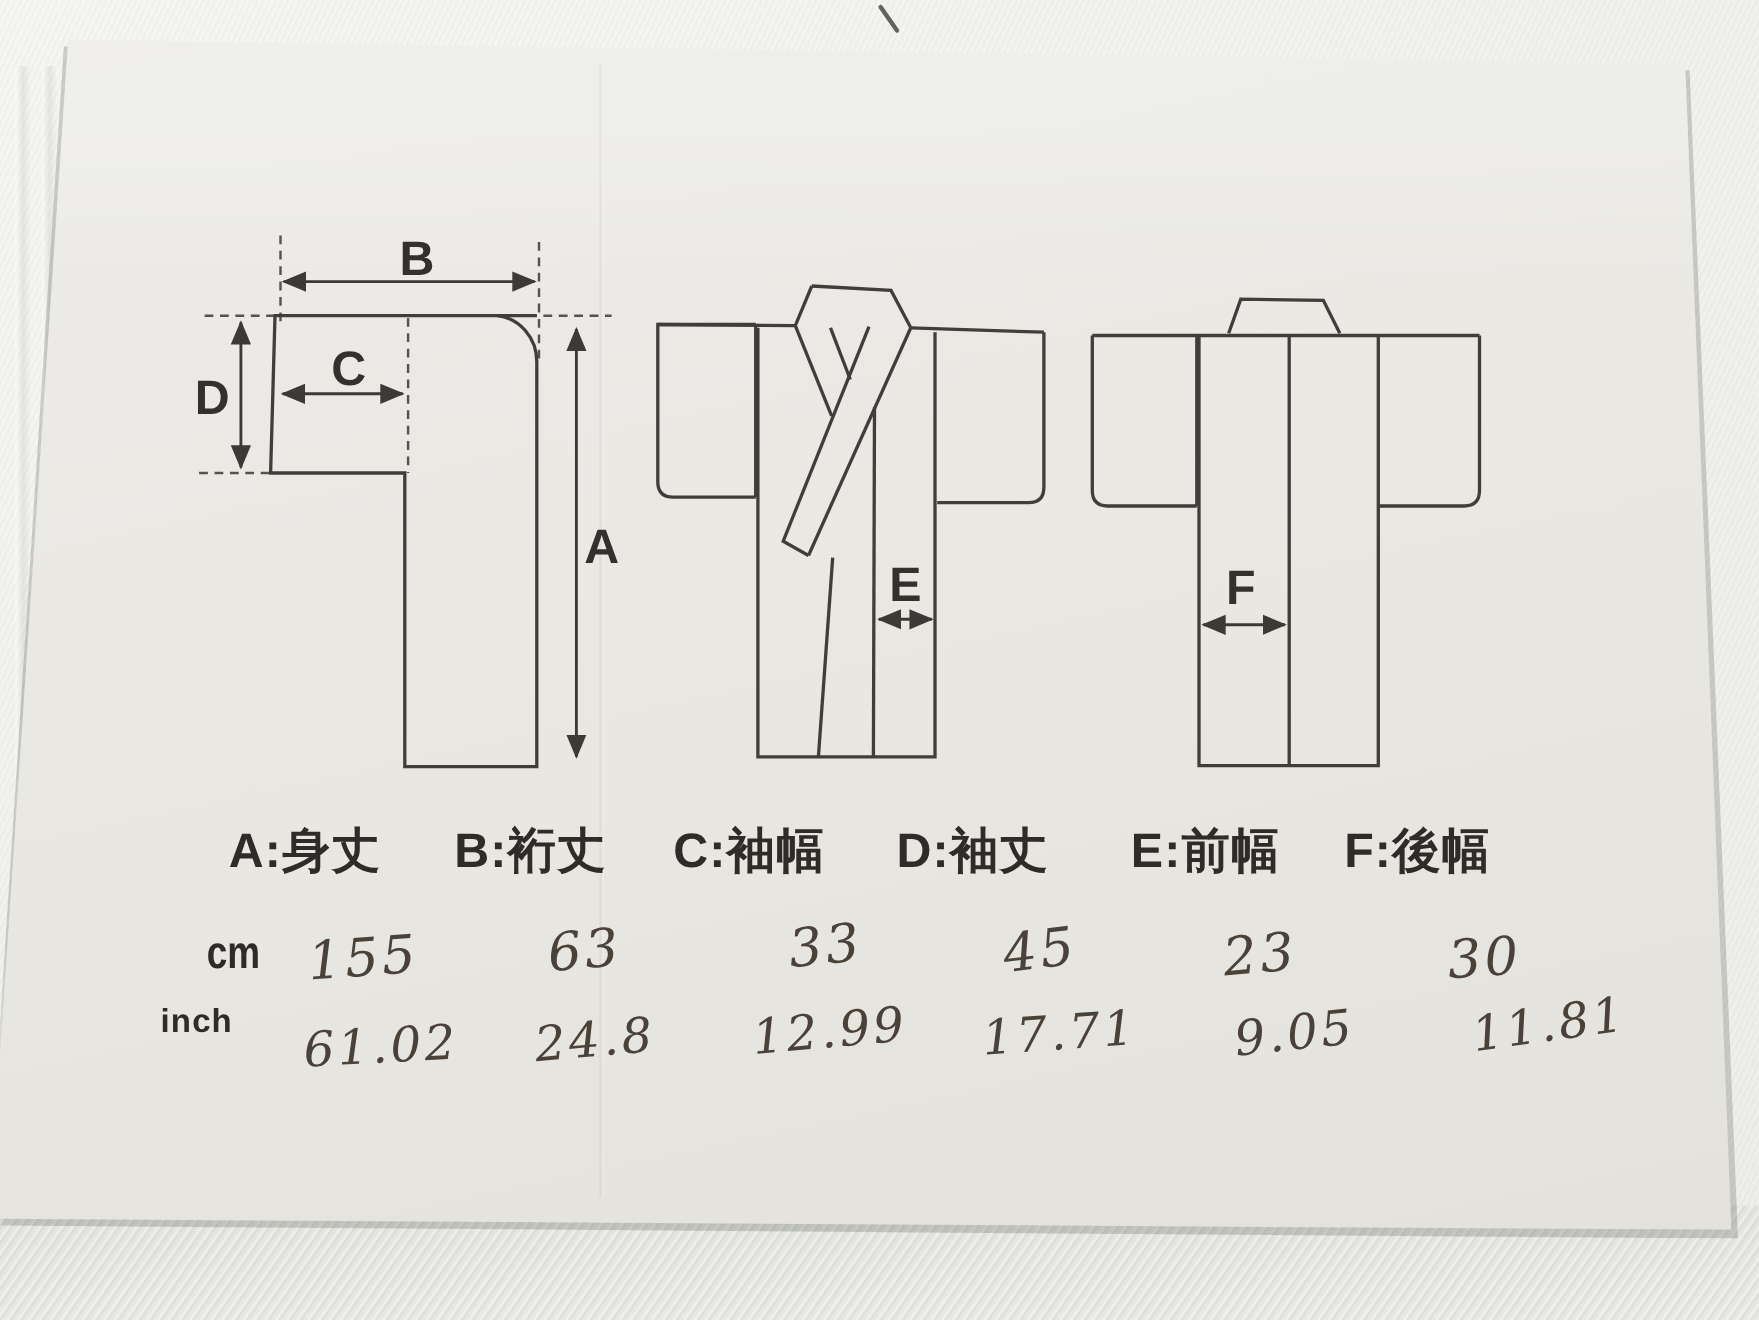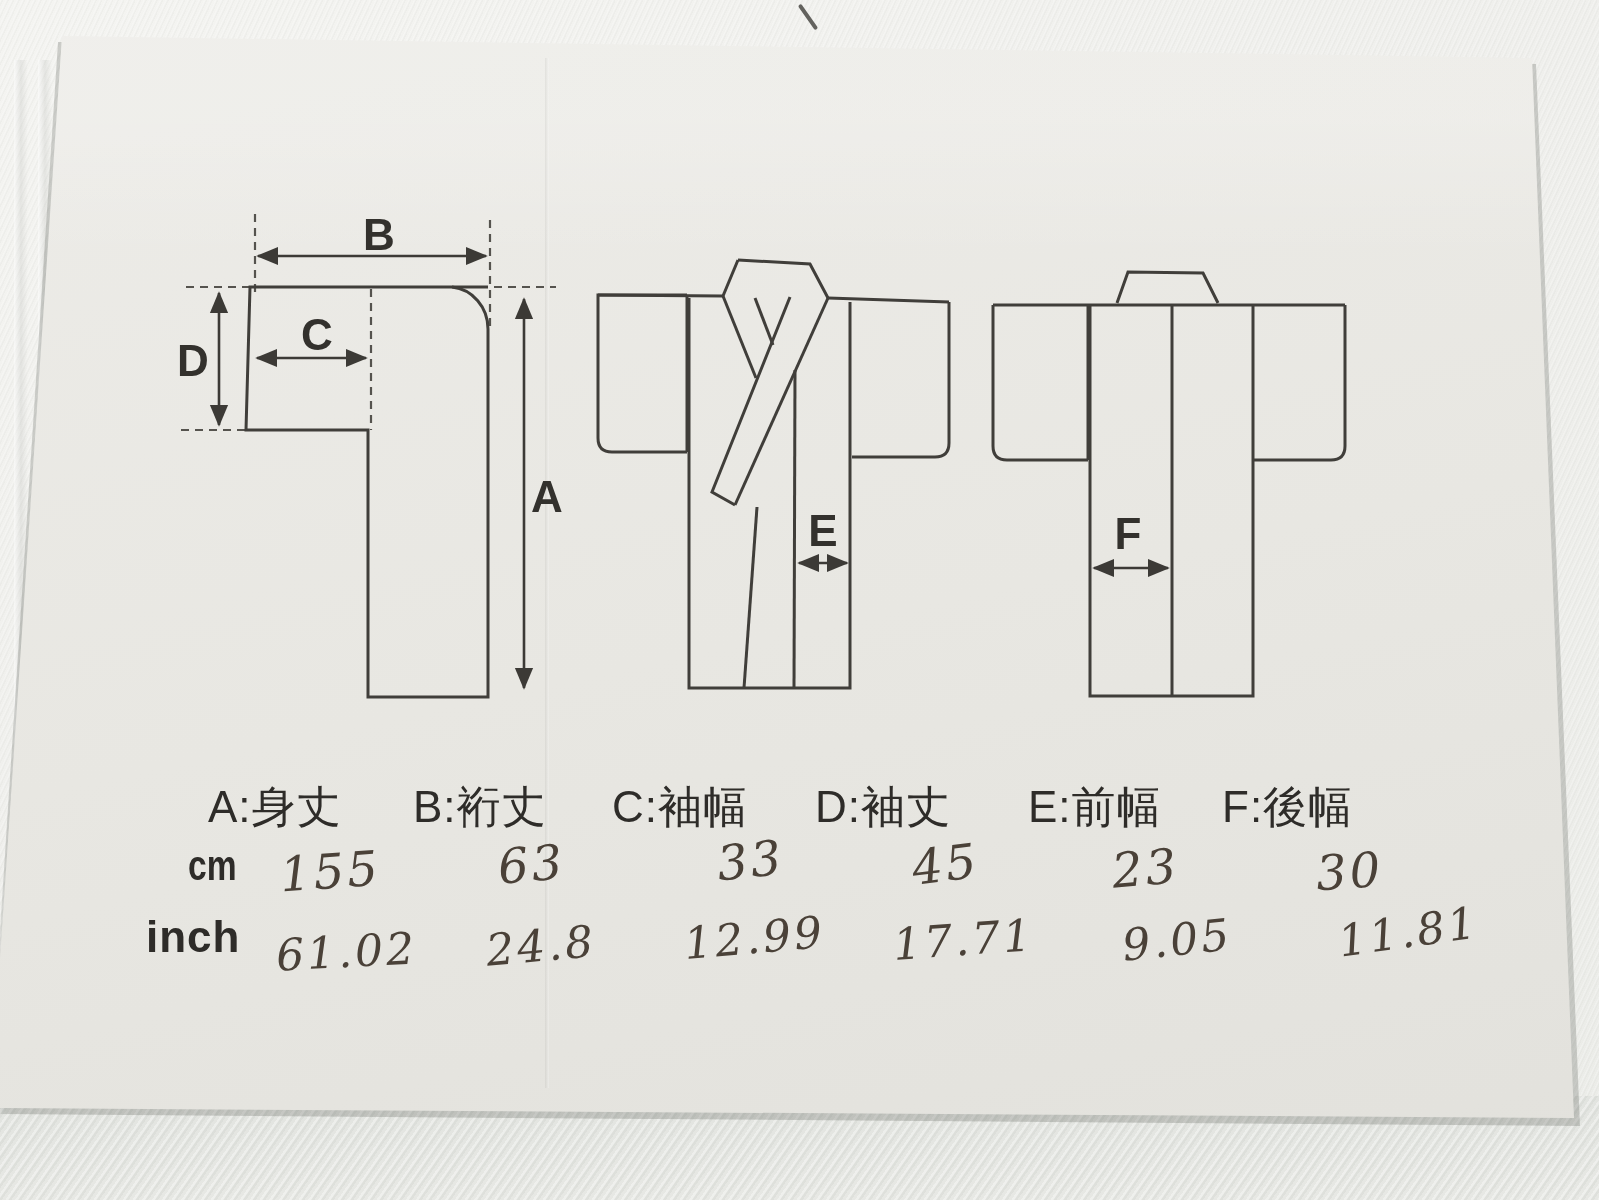--- a/index.html
+++ b/index.html
@@ -50,26 +50,26 @@
   
   svg.diagram{position:absolute;inset:0;}
   .ln{stroke:#403e3a;stroke-width:3;fill:none;stroke-linejoin:miter;}
   .dash{stroke:#55534e;stroke-width:2.2;fill:none;stroke-dasharray:8 6;}
   .arrow{stroke:#3c3a36;stroke-width:2.6;fill:none;}
   .dimletter{font-family:"Liberation Sans",sans-serif;font-weight:bold;
     font-size:44px;fill:#33312d;}
 
   
   .legend-item{
-    position:absolute;top:778px;white-space:nowrap;
-    font-weight:normal;font-size:44px;letter-spacing:1px;color:#2e2c29;
+    position:absolute;top:744px;white-space:nowrap;
+    font-weight:bold;font-size:44px;letter-spacing:1px;color:#2e2c29;
   }
   .unit-label{position:absolute;font-weight:bold;color:#2e2c29;white-space:nowrap;}
   .unit-cm{left:188px;top:842px;font-size:42px;transform:scaleX(.8);transform-origin:left;}
-  .unit-inch{left:146px;top:912px;font-size:44px;letter-spacing:1px;}
+  .unit-inch{left:146px;top:912px;font-size:30px;letter-spacing:1px;}
 
   
   .hand{
     position:absolute;white-space:nowrap;
     font-family:"DejaVu Serif",serif;font-style:italic;
     color:#4a4138;letter-spacing:3px;
   }
   .hand-cm{font-size:48px;}
   .hand-inch{font-size:44px;}
 </style>

